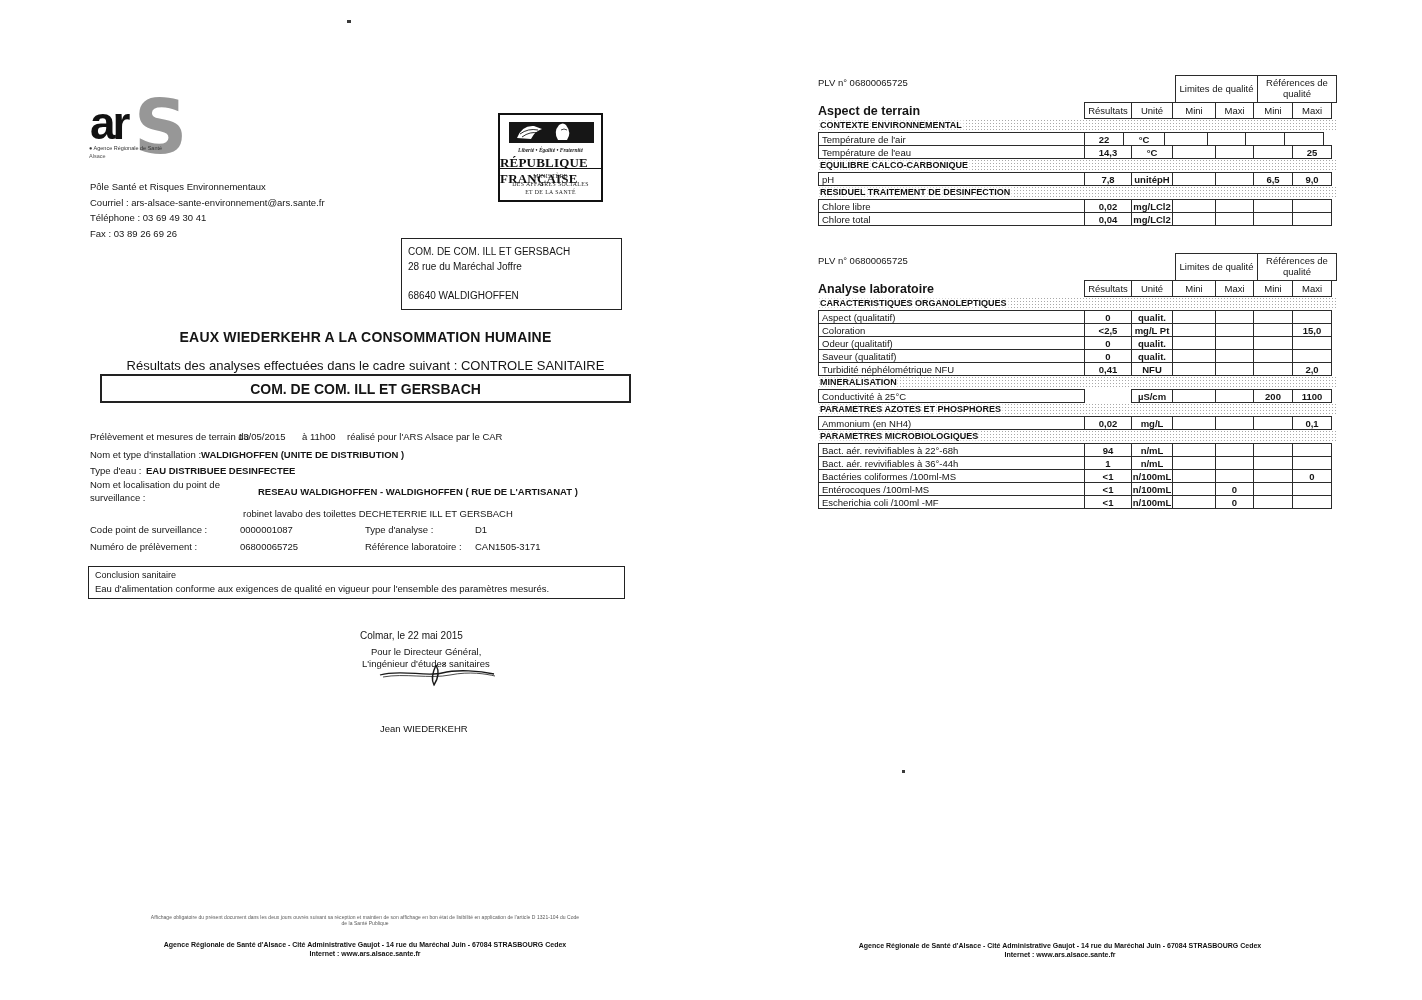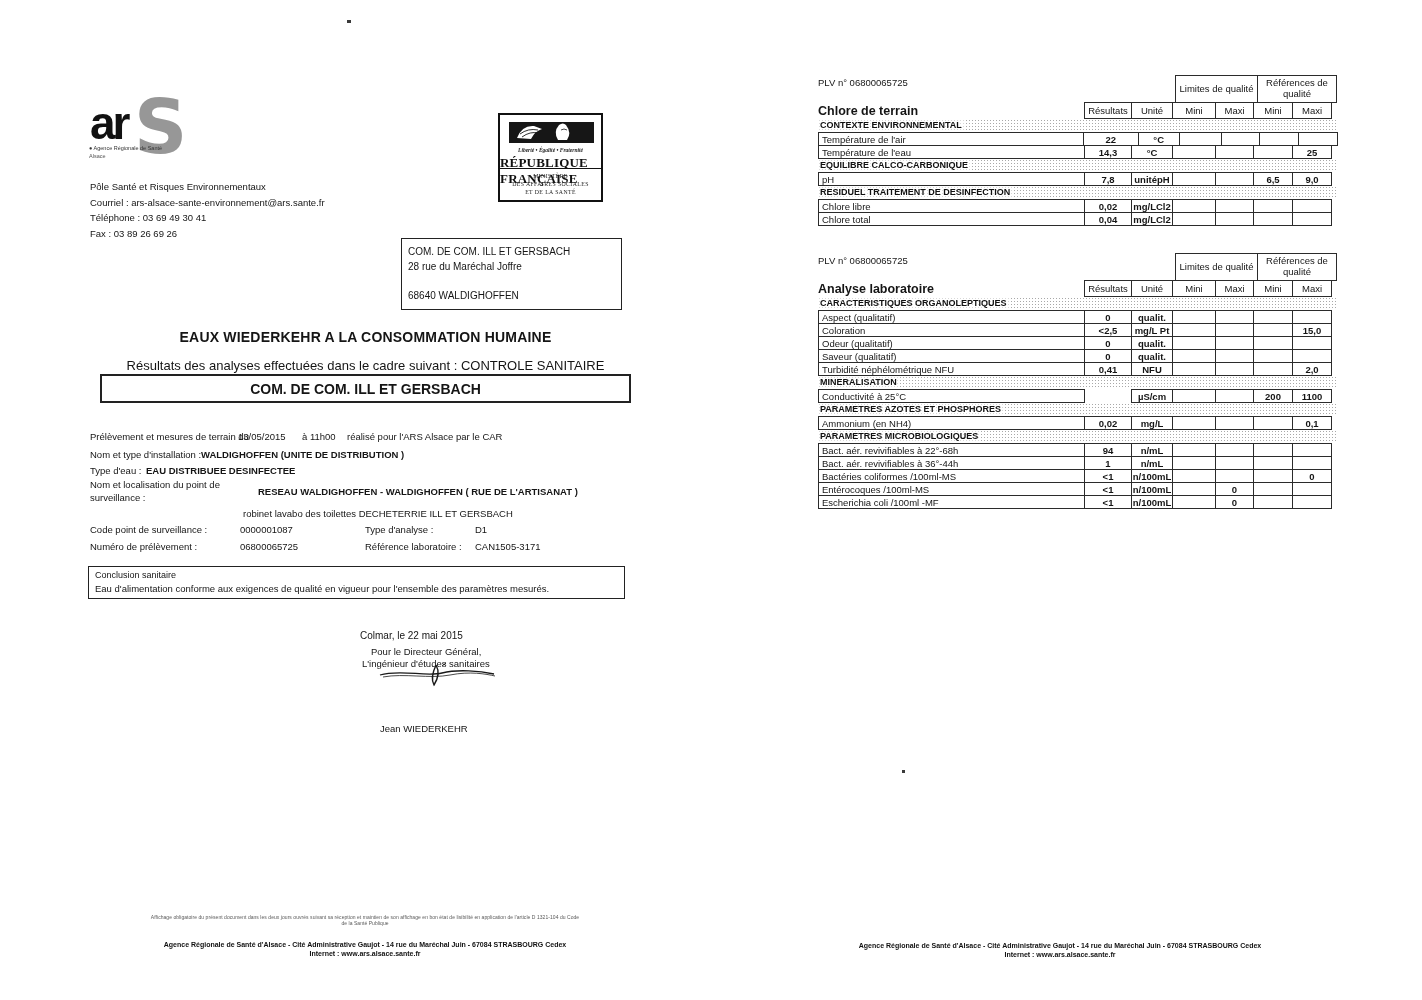--- a/index.html
+++ b/index.html
@@ -166,32 +166,32 @@
   </div>
 
   <div class="abs plv" style="left:818px;top:77px;">PLV n° 06800065725</div>
   <div id="table1" class="abs rtable" style="left:818px;top:75px;">
       <div class="thead1">
         <div class="tspacer" style="width: 357px;"></div>
         <div class="thbox" style="width: 83px;">Limites de qualité</div>
         <div class="thbox" style="width: 80px;">Références de qualité</div>
       </div>
       <div class="thead2">
-        <div class="ttitle" style="width: 267px;">Chlore de terrain</div>
+        <div class="ttitle" style="width: 267px;">Aspect de terrain</div>
         <div class="thcell" style="width: 48px;">Résultats</div>
         <div class="thcell" style="width: 42px;">Unité</div>
         <div class="thcell" style="width: 44px;">Mini</div>
         <div class="thcell" style="width: 39px;">Maxi</div>
         <div class="thcell" style="width: 40px;">Mini</div>
         <div class="thcell" style="width: 40px;">Maxi</div>
       </div>
       <div class="band"><span class="band-label">CONTEXTE ENVIRONNEMENTAL</span></div>
       <div class="trow">
         <div class="tcell tparam" style="width: 267px;">Température de l'air</div>
-        <div class="tcell tval" style="width: 56px;">22</div>
+        <div class="tcell tval" style="width: 40px;">22</div>
         <div class="tcell tval" style="width: 42px;">°C</div>
         <div class="tcell tval" style="width: 44px;"></div>
         <div class="tcell tval" style="width: 39px;"></div>
         <div class="tcell tval" style="width: 40px;"></div>
         <div class="tcell tval" style="width: 40px;"></div>
       </div>
       <div class="trow">
         <div class="tcell tparam" style="width: 267px;">Température de l'eau</div>
         <div class="tcell tval" style="width: 48px;">14,3</div>
         <div class="tcell tval" style="width: 42px;">°C</div>

